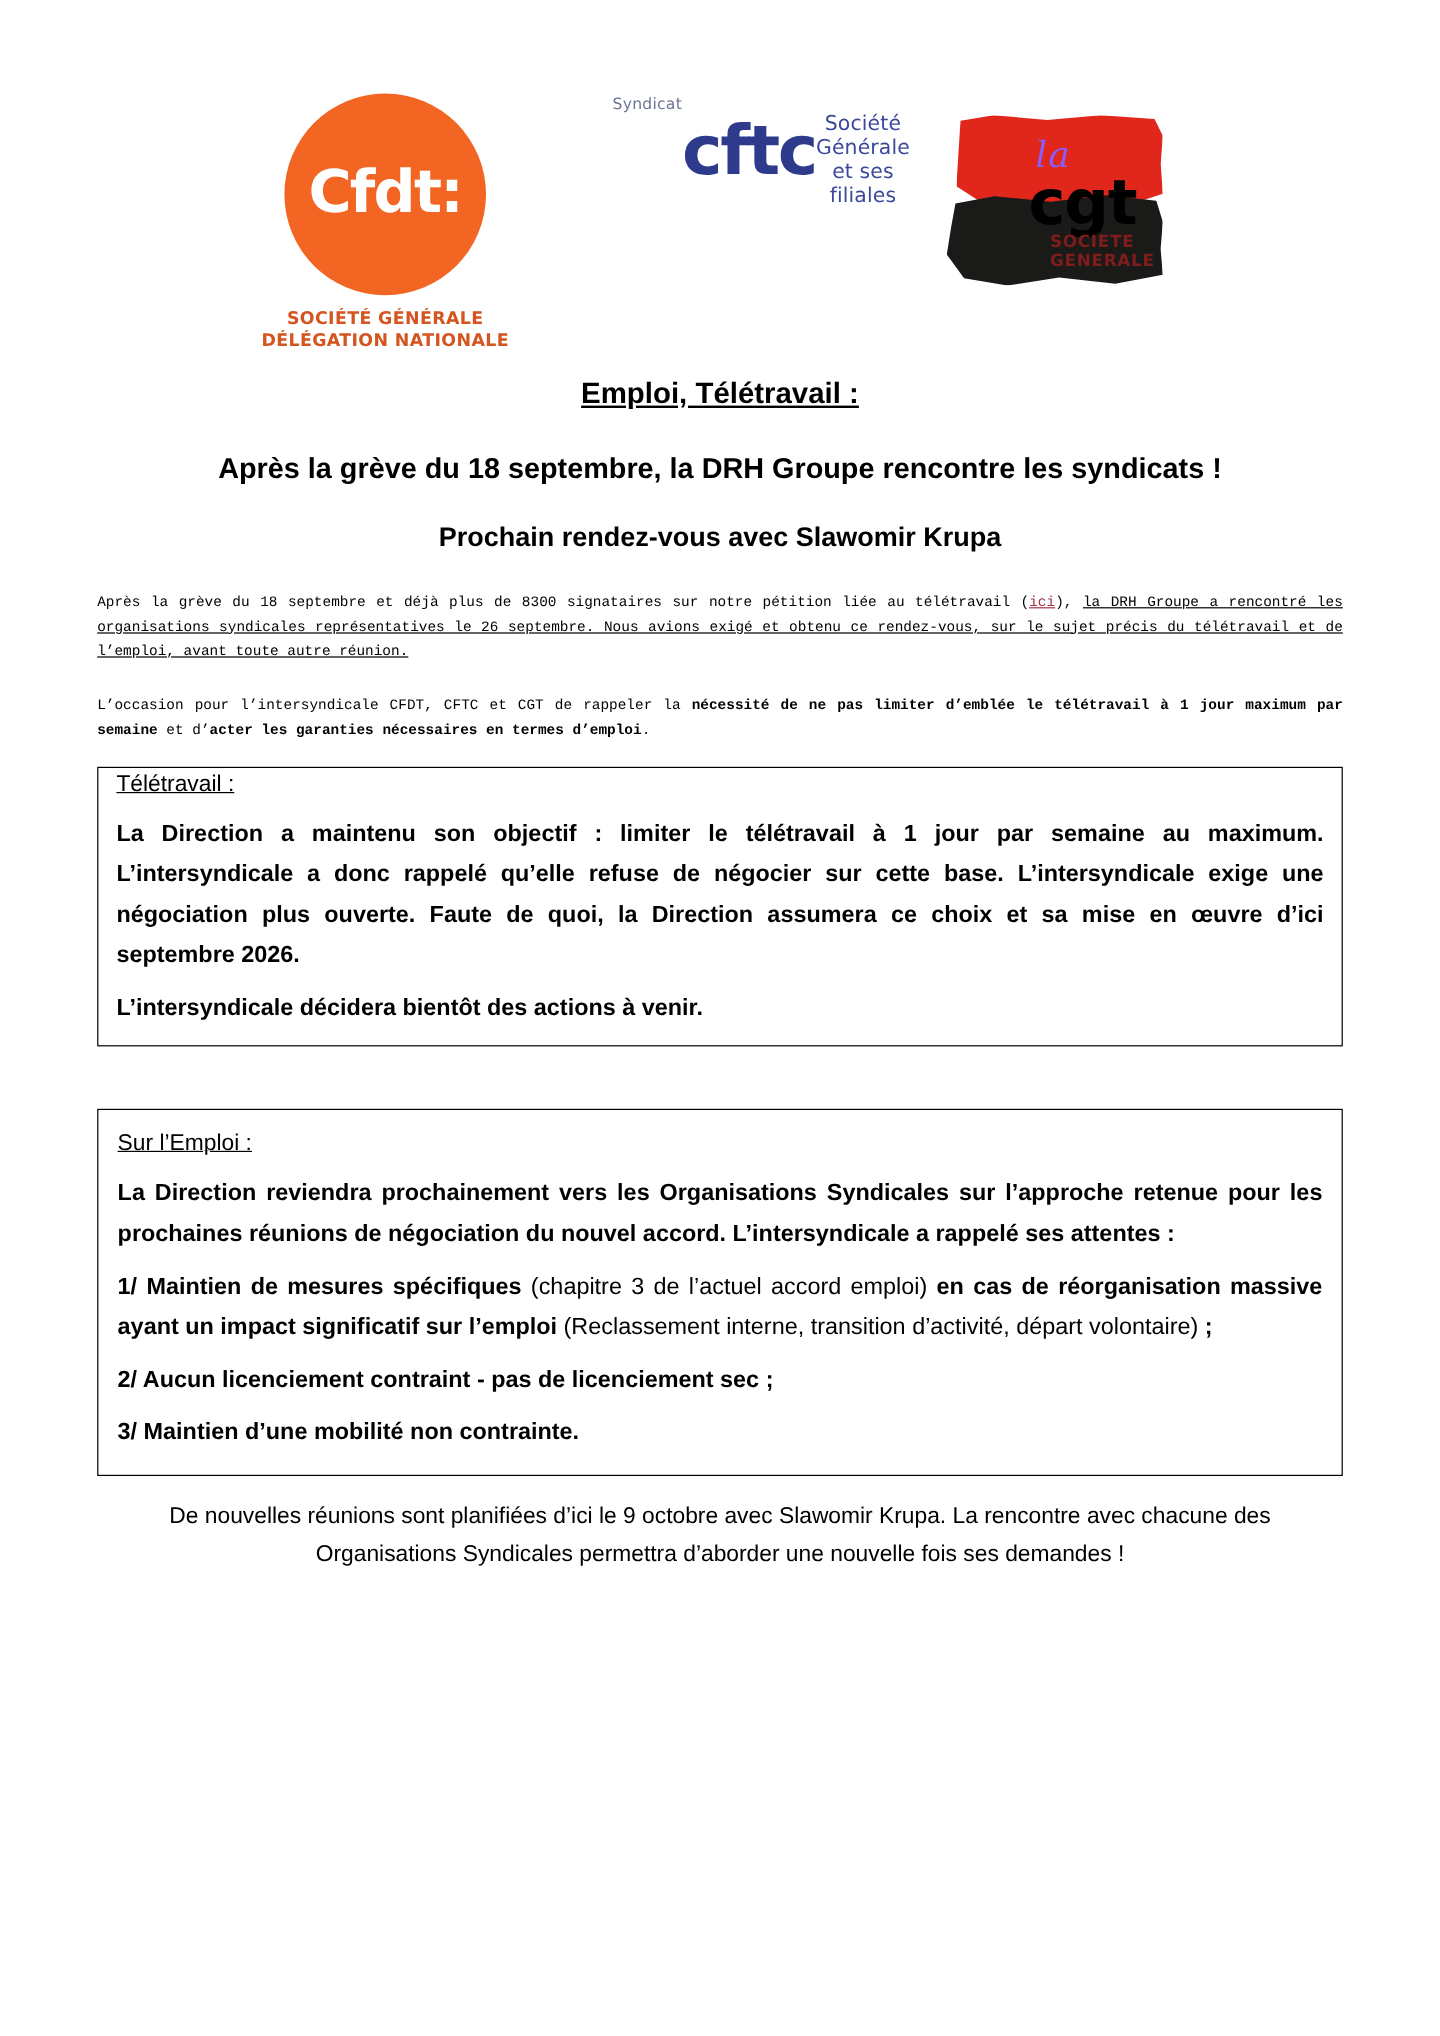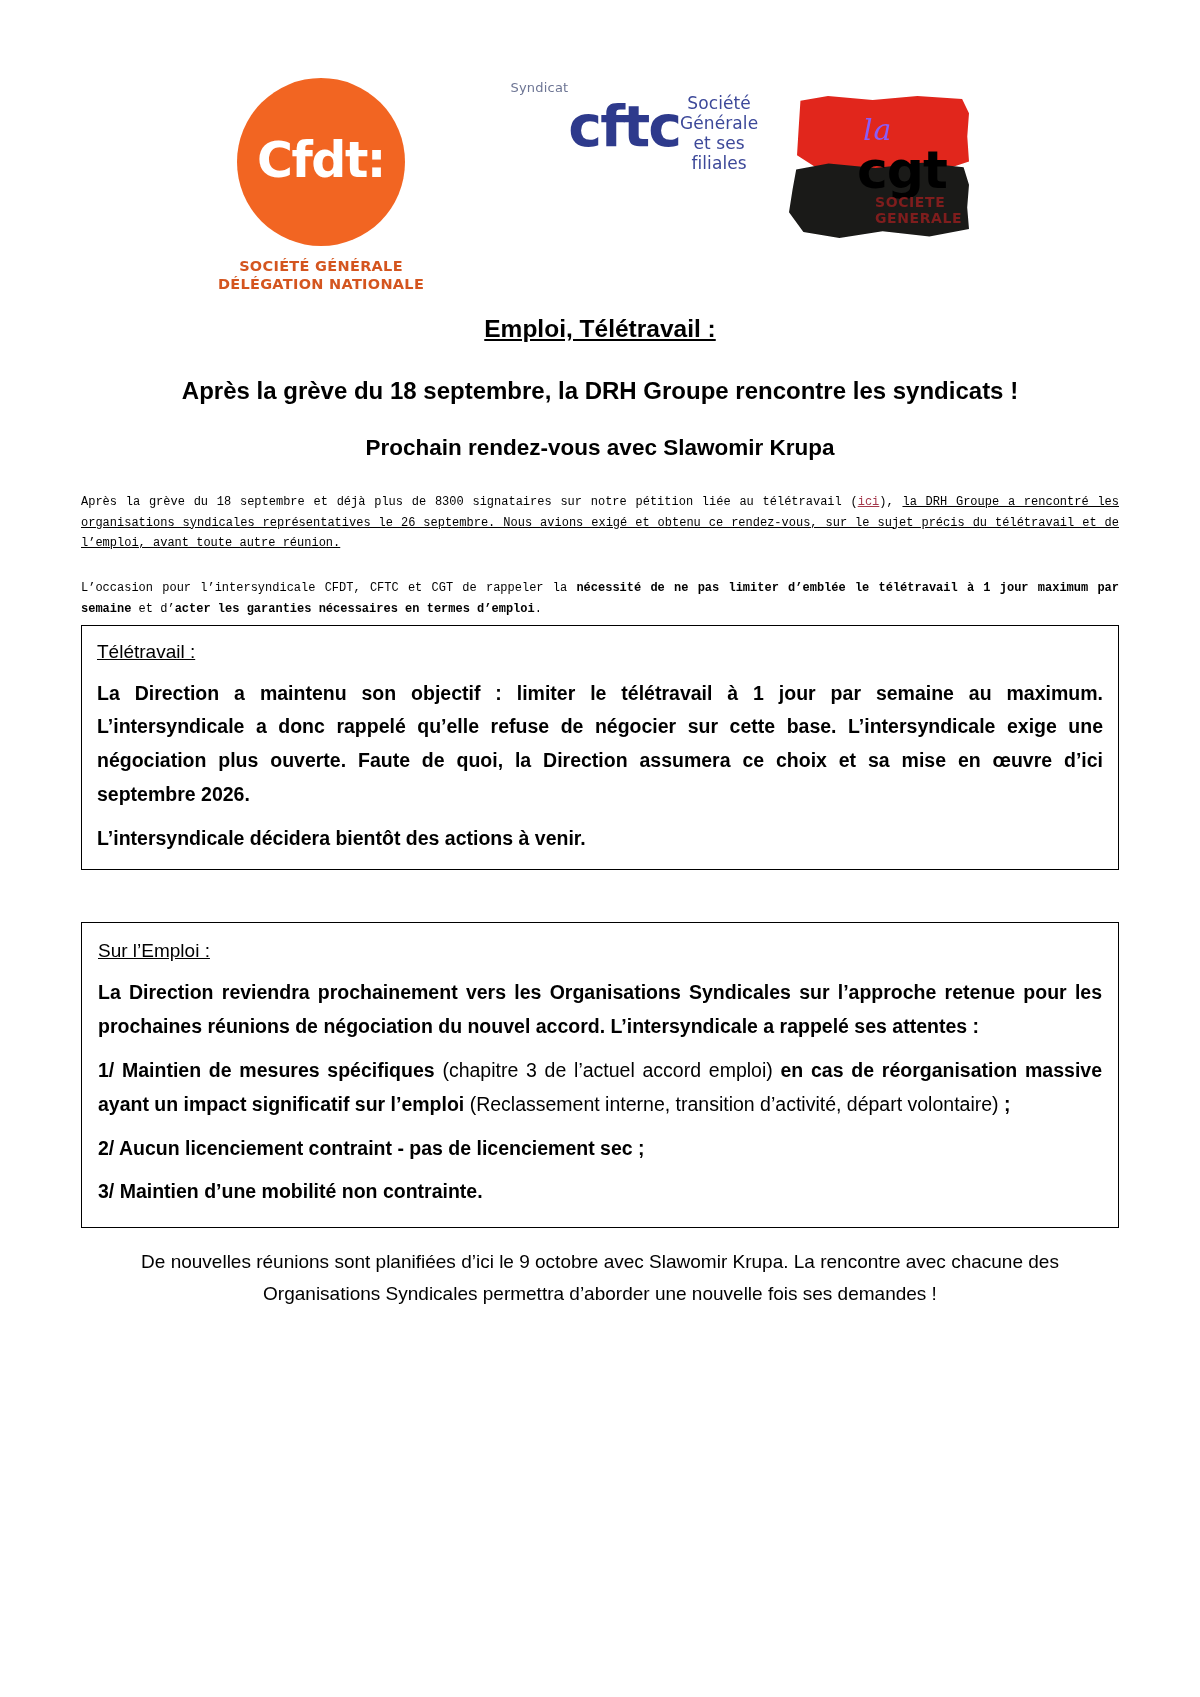--- a/index.html
+++ b/index.html
@@ -217,22 +217,22 @@
   .lnk {
     color: #A3364A;
     text-decoration: underline;
   }
   .b { font-weight: bold; }
 
   
   .box {
     border: 1.6px solid #000000;
     box-sizing: border-box;
-    padding: 12px 15px 14px 15px;
-    margin-top: 6px;
+    padding: 0 15px 14px 15px;
+    margin-top: 20px;
   }
   .box-title {
     font-size: 19px;
     font-weight: normal;
     text-decoration: underline;
     margin: 0 0 6px 0;
     line-height: 1.5;
   }
   .box p {
     font-size: 19.5px;

